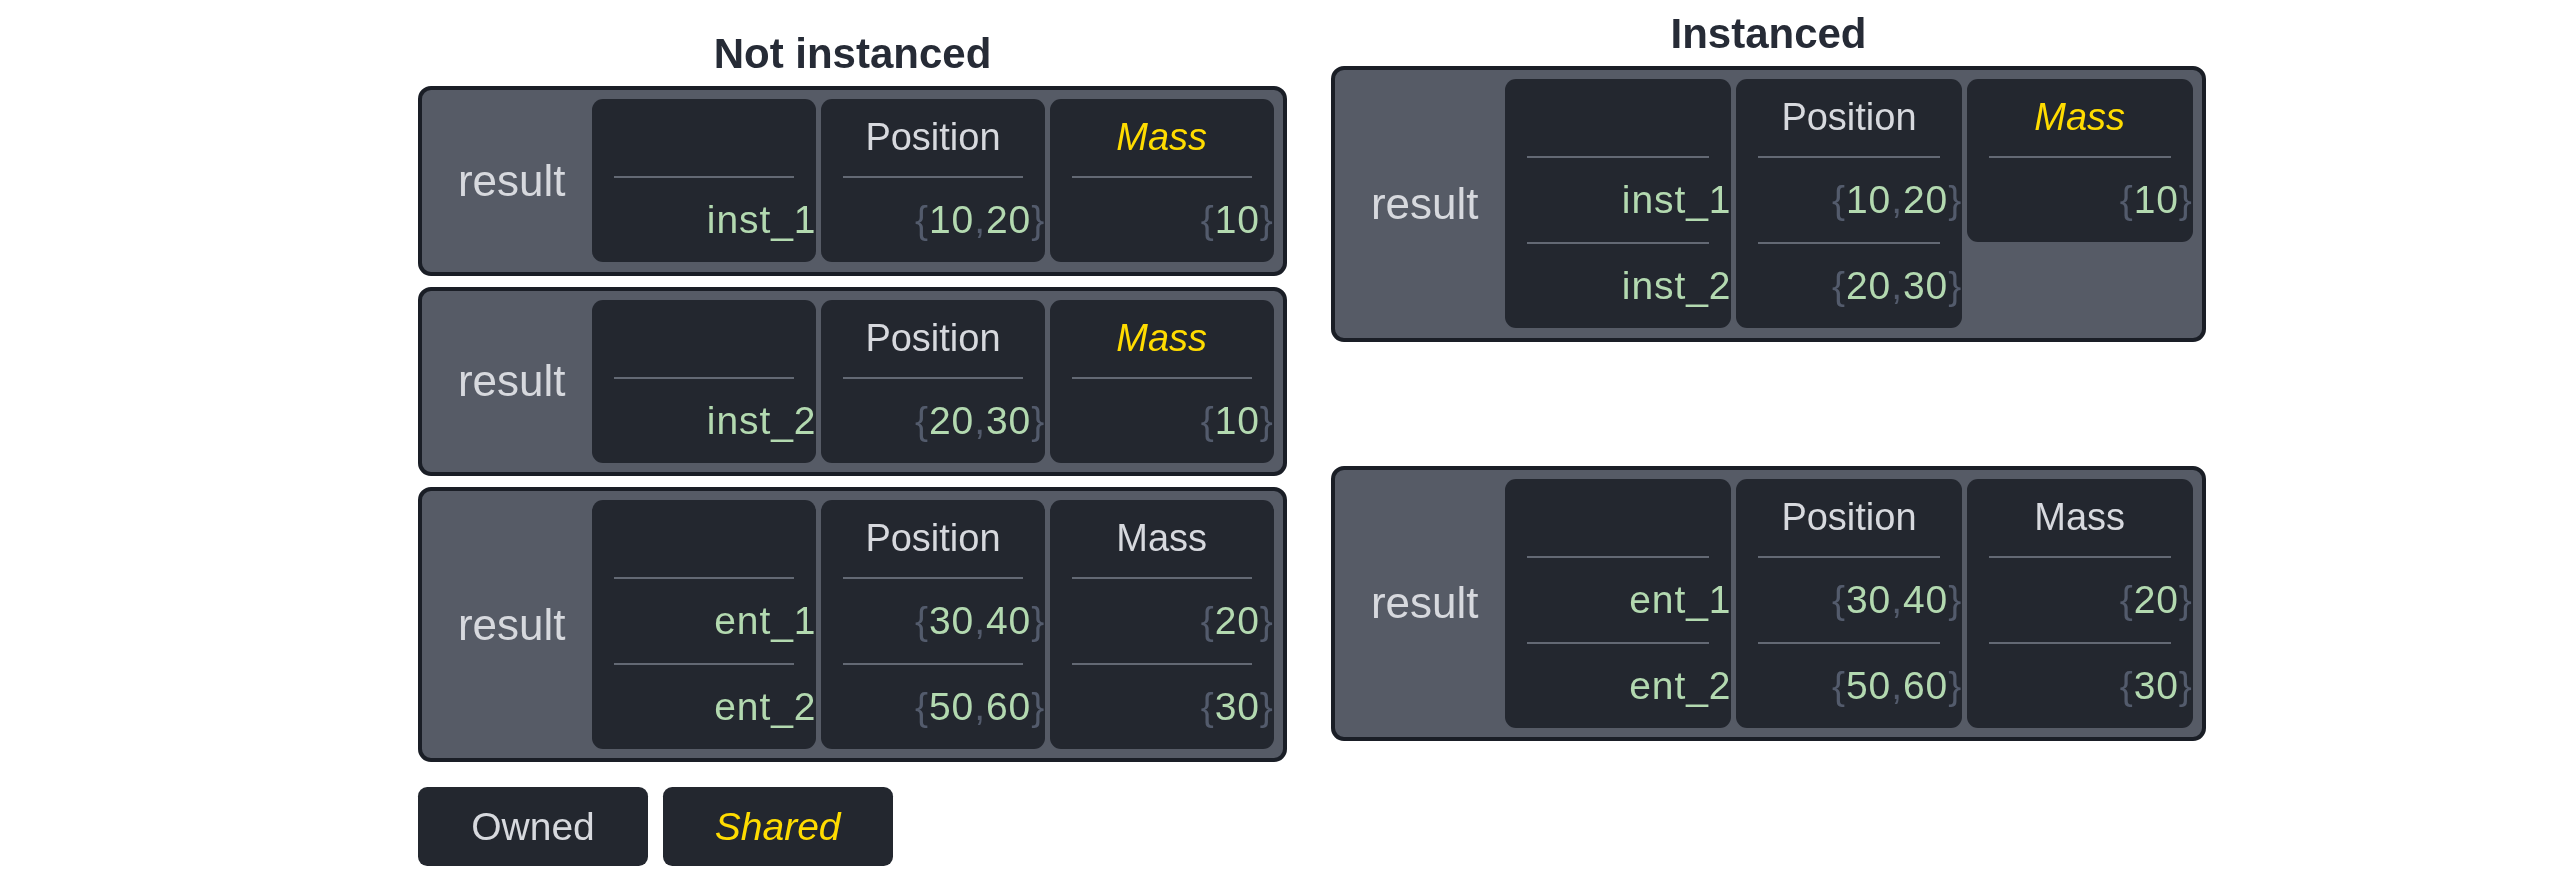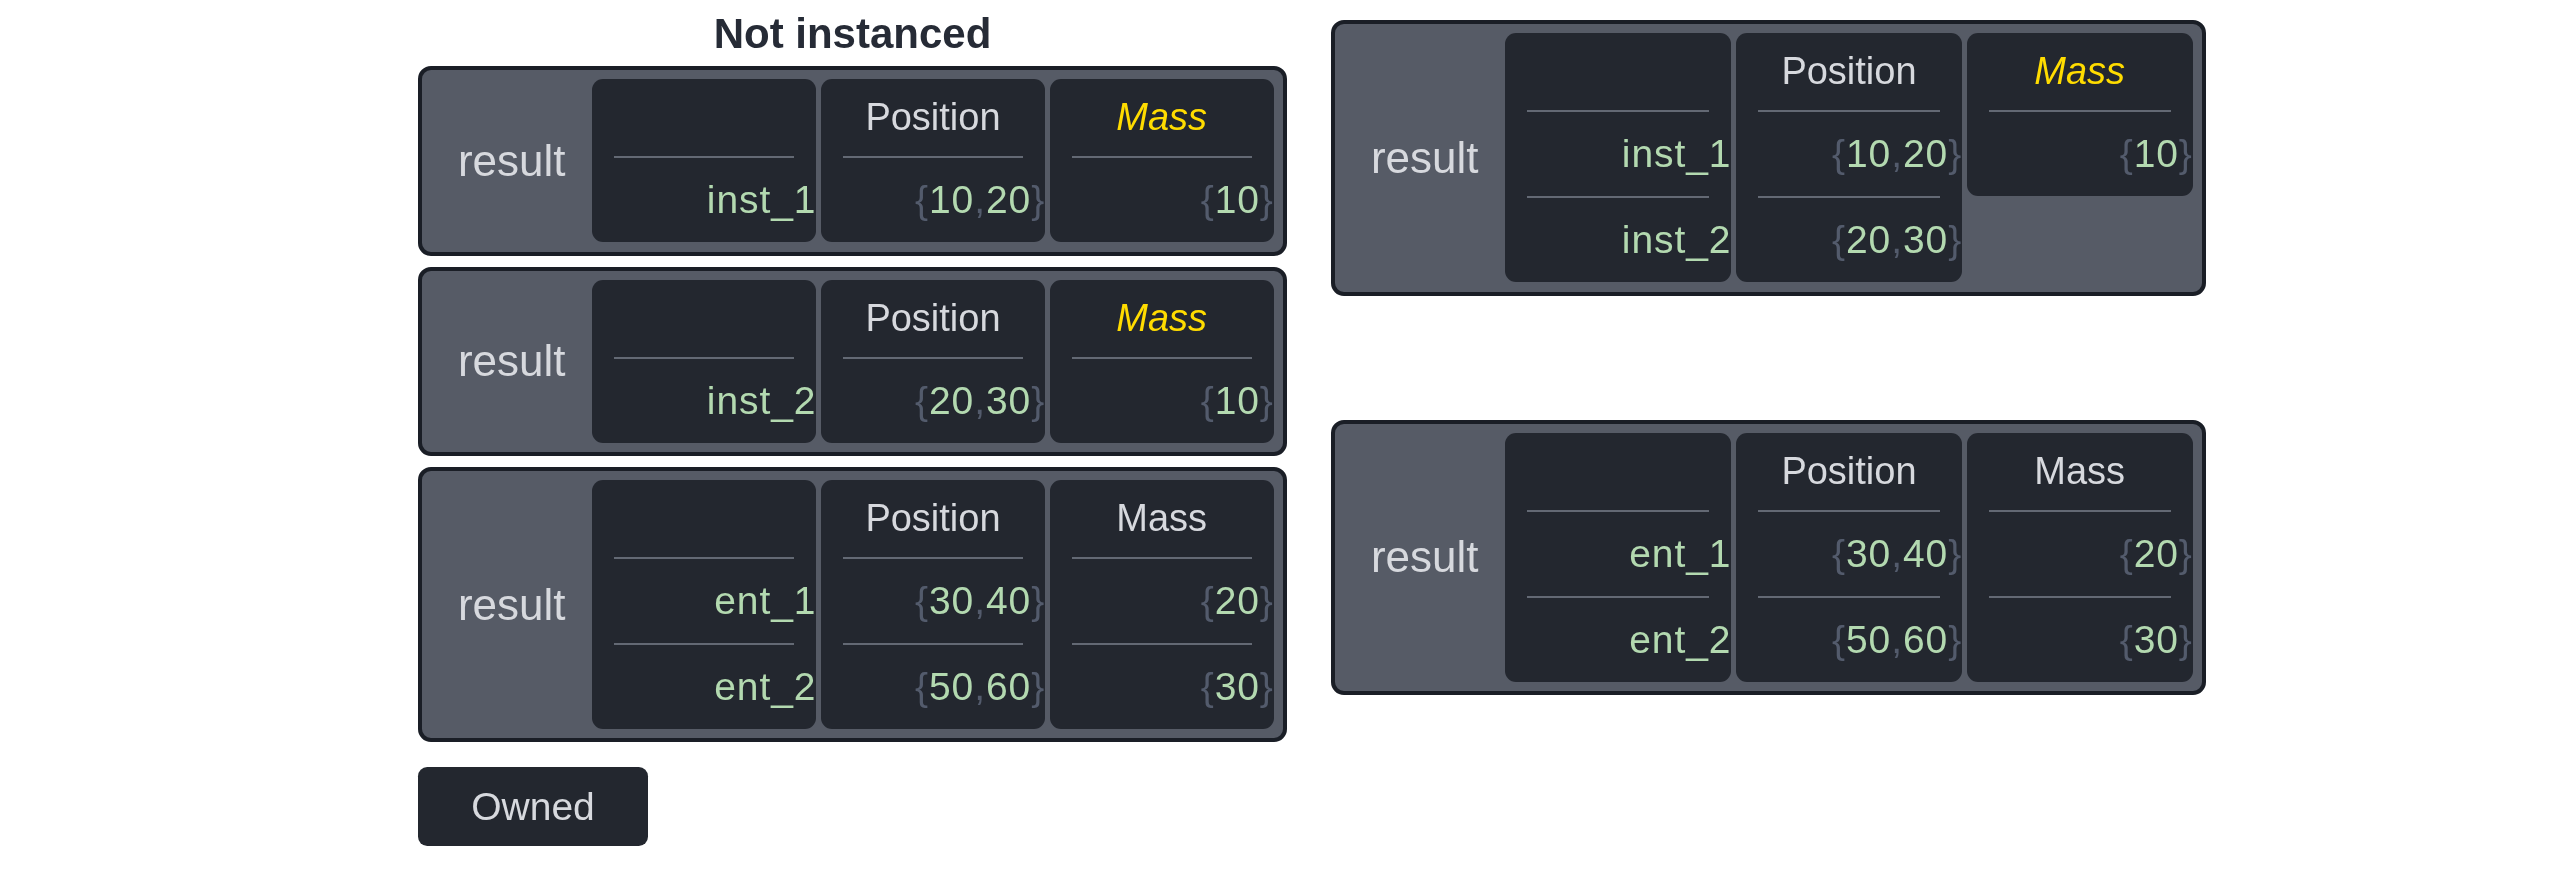--- a/index.html
+++ b/index.html
@@ -2,21 +2,21 @@
 <html style="--page_bg: #ffffff; --title_dark: #262b36; --table_bg: #565b66; --border_dark: #1a1e26; --cell_bg: #23272f; --text_light: #d7d9de; --value_green: #b3d9b0; --punct_gray: #535b6c; --divider: #636974; --shared_yellow: #ffdc00;font-size:14.7px"><head>
 <meta charset="utf-8">
 <style>
   html,body{margin:0;padding:0;}
   body{
     width:2576px;height:870px;position:relative;overflow:hidden;
     background:var(--page_bg,#fff);
     font-family:"Liberation Sans", sans-serif;
   }
   .col{position:absolute;top:11px;}
-  .col-left{left:418px;width:869px;}
+  .col-left{left:418px;width:869px;margin-top:20px;}
   .col-right{left:1331px;width:875px;}
   .sec-title{
     height:46px;line-height:46px;text-align:center;
     font-size:42px;font-weight:bold;color:var(--title_dark);
   }
   .tables{}
   .table-box{
     box-sizing:border-box;
     border:4.6px solid var(--border_dark);
     border-radius:13px;
@@ -175,24 +175,26 @@
               <span class="punct">{</span>
               <span class="num">30</span>
               <span class="punct">}</span>
             </div>
           </div>
         </div>
       </div>
     </div>
   <div class="legend">
     <div class="chip">Owned</div>
+    <div class="chip shared">Shared</div>
   </div>
 </div>
 
 <div class="col col-right">
+  <div class="sec-title">Instanced</div>
   <div class="tables">
       <div class="table-box">
         <div class="row-label">result</div>
         <div class="cells">
           <div class="cell">
             <div class="hdr"></div>
             <div class="rule"></div>
             <div class="val">
               <span class="num">inst_1</span>
             </div>

